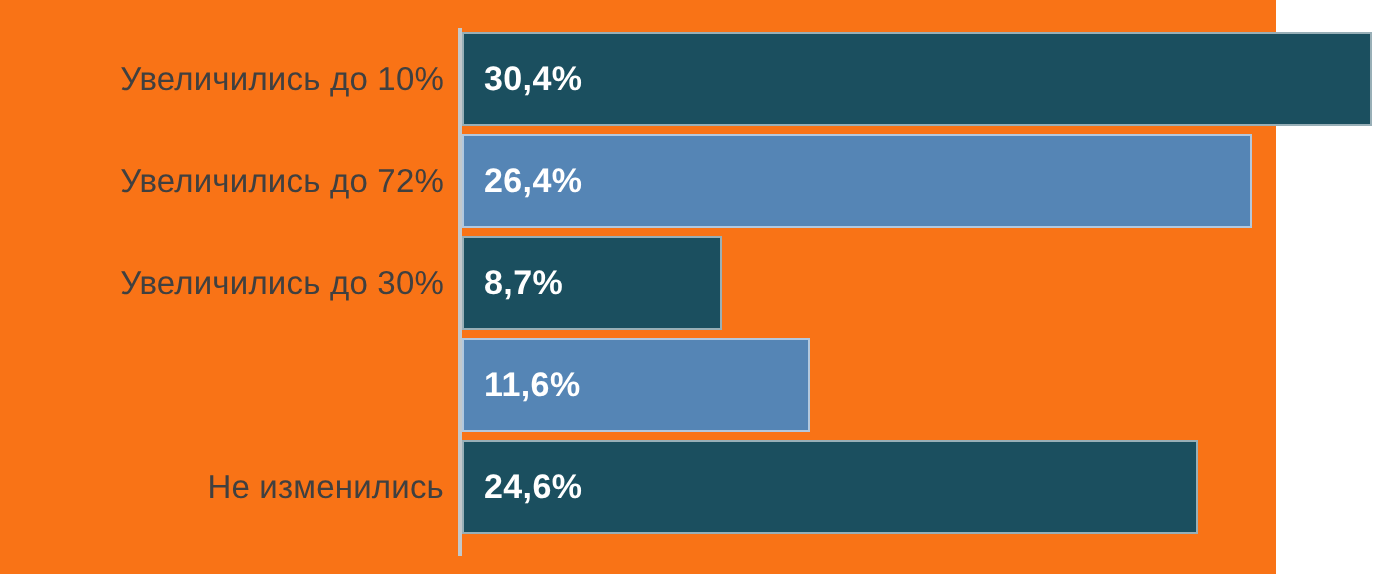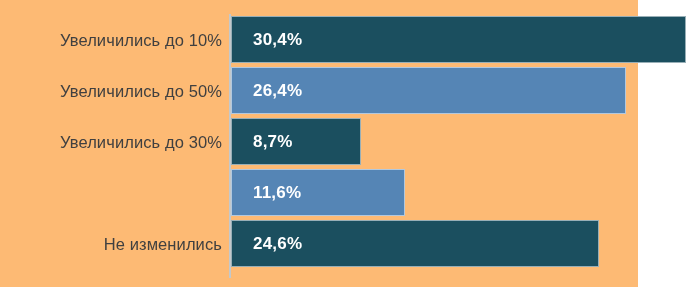--- a/index.html
+++ b/index.html
@@ -11,21 +11,21 @@
     width: 698px;
     height: 287px;
     overflow: hidden;
     font-family: "Liberation Sans", sans-serif;
   }
 
   #chart-root {
     position: relative;
     width: 638px;
     height: 287px;
-    background: #fdba74;
+    background: #f97316;
   }
 
   
   .axis-line {
     position: absolute;
     left: 229px;
     top: 14px;
     width: 2px;
     height: 264px;
     background: #c3c8cb;
@@ -69,21 +69,21 @@
     top: 2px;
     height: 47px;
   }
 
   .bar {
     height: 100%;
     box-sizing: border-box;
     border: 1px solid rgba(255,255,255,0.55);
     display: flex;
     align-items: center;
-    padding-left: 21px;
+    padding-left: 10px;
   }
 
   .bar-value {
     color: #ffffff;
     font-size: 17px;
     font-weight: bold;
     letter-spacing: 0.2px;
     font-family: "Liberation Sans", sans-serif;
     white-space: nowrap;
   }
@@ -100,21 +100,21 @@
     <div class="row">
       <div class="cat-label">Увеличились до 10%</div>
       <div class="bar-wrap" style="width: 455px;">
         <div class="bar" style="background:#1b4f5f;">
           <span class="bar-value">30,4%</span>
         </div>
       </div>
     </div>
 
     <div class="row">
-      <div class="cat-label">Увеличились до 50%</div>
+      <div class="cat-label">Увеличились до 72%</div>
       <div class="bar-wrap" style="width: 395px;">
         <div class="bar" style="background:#5585b5;">
           <span class="bar-value">26,4%</span>
         </div>
       </div>
     </div>
 
     <div class="row">
       <div class="cat-label">Увеличились до 30%</div>
       <div class="bar-wrap" style="width: 130px;">

